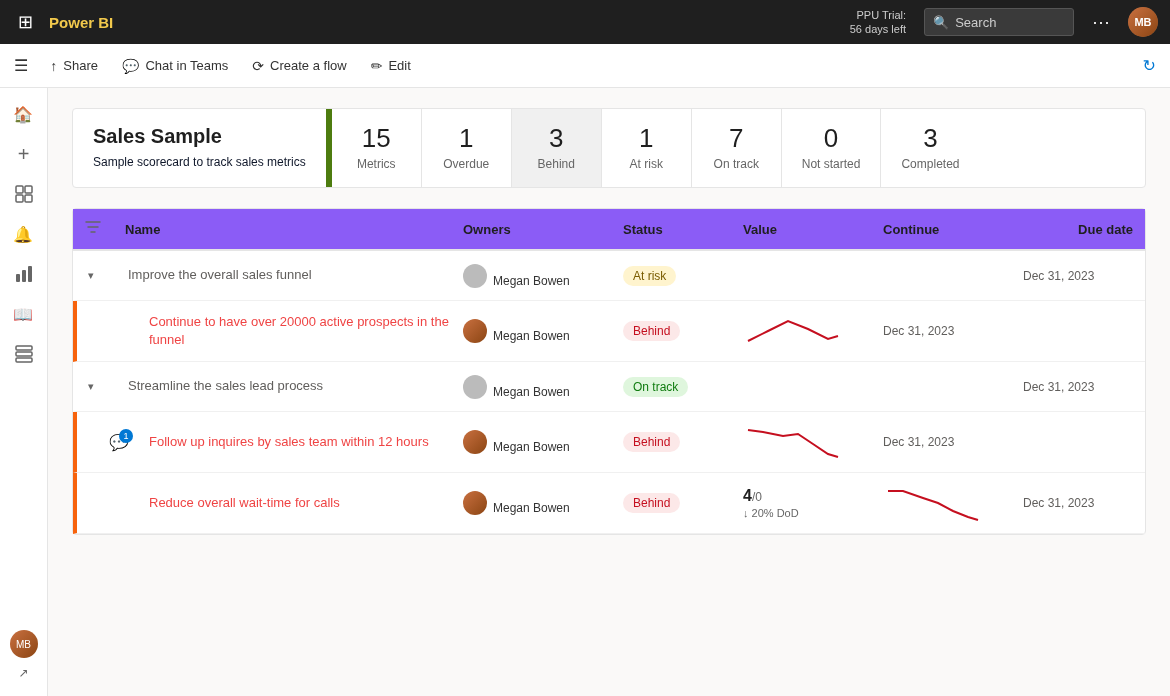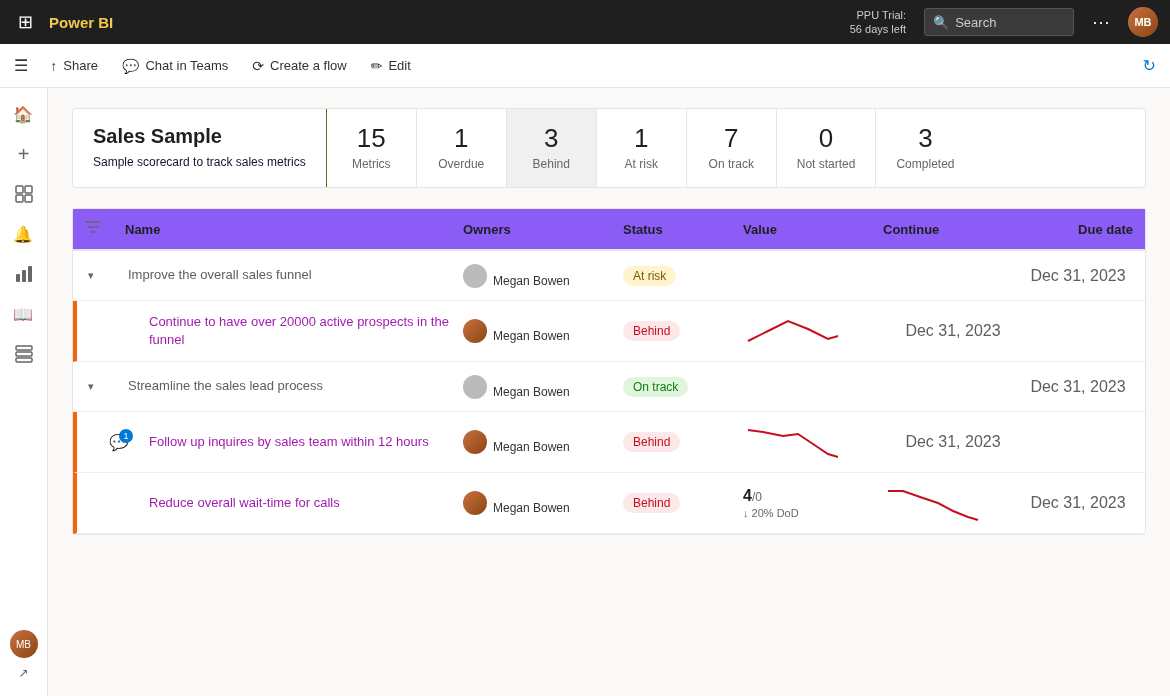--- a/index.html
+++ b/index.html
@@ -123,21 +123,21 @@
       align-items: stretch;
       gap: 0;
       background: #fff;
       border: 1px solid #e5e5e5;
       border-radius: 4px;
       margin-bottom: 20px;
     }
     .scorecard-title-section {
       padding: 16px 20px;
       min-width: 200px;
-      border-right: 1px solid #4d7c0f;
+      border-right: 6px solid #4d7c0f;
     }
     .scorecard-title {
       font-size: 20px;
       font-weight: 600;
       color: #1f1f1f;
       margin-bottom: 6px;
     }
     .scorecard-desc {
       font-size: 12px;
       color: #0f172a;
@@ -200,21 +200,21 @@
     }
     .data-row.orange-border { border-left-color: #f7630c; }
     .data-row.no-border { border-left-color: transparent; }
 
     .row-expand {
       color: #666; font-size: 11px; cursor: pointer;
       display: flex; align-items: center; gap: 2px;
     }
     .row-name {
       font-size: 13px;
-      color: #a21caf;
+      color: #ef4444;
       line-height: 1.4;
       padding-right: 12px;
     }
     .row-name.parent { color: #605e5c; }
     .row-owners { display: flex; align-items: flex-end; gap: 6px; }
     .owner-avatar {
       width: 24px; height: 24px; border-radius: 50%;
       background: linear-gradient(135deg, #c97040, #8b4513);
       display: flex; align-items: center; justify-content: center;
       color: #fff; font-size: 9px;
@@ -230,21 +230,21 @@
       font-size: 12px;
       font-weight: 500;
     }
     .status-behind { background: #fce8e8; color: #c50f1f; }
     .status-atrisk { background: #fff4ce; color: #7a5c00; }
     .status-ontrack { background: #dff6dd; color: #107c10; }
     .value-main { font-size: 16px; font-weight: 600; color: #1f1f1f; }
     .value-sub { font-size: 12px; color: #666; }
     .value-change { font-size: 11px; color: #666; margin-top: 2px; }
     .row-progress { display: flex; align-items: center; }
-    .row-duedate { font-size: 16px; color: #605e5c; text-align: center; }
+    .row-duedate { font-size: 12px; color: #605e5c; text-align: left; }
 
     
     .chart-svg { width: 100px; height: 40px; }
 
     
     .notif-badge {
       position: relative;
       display: inline-flex;
     }
     .notif-dot {

